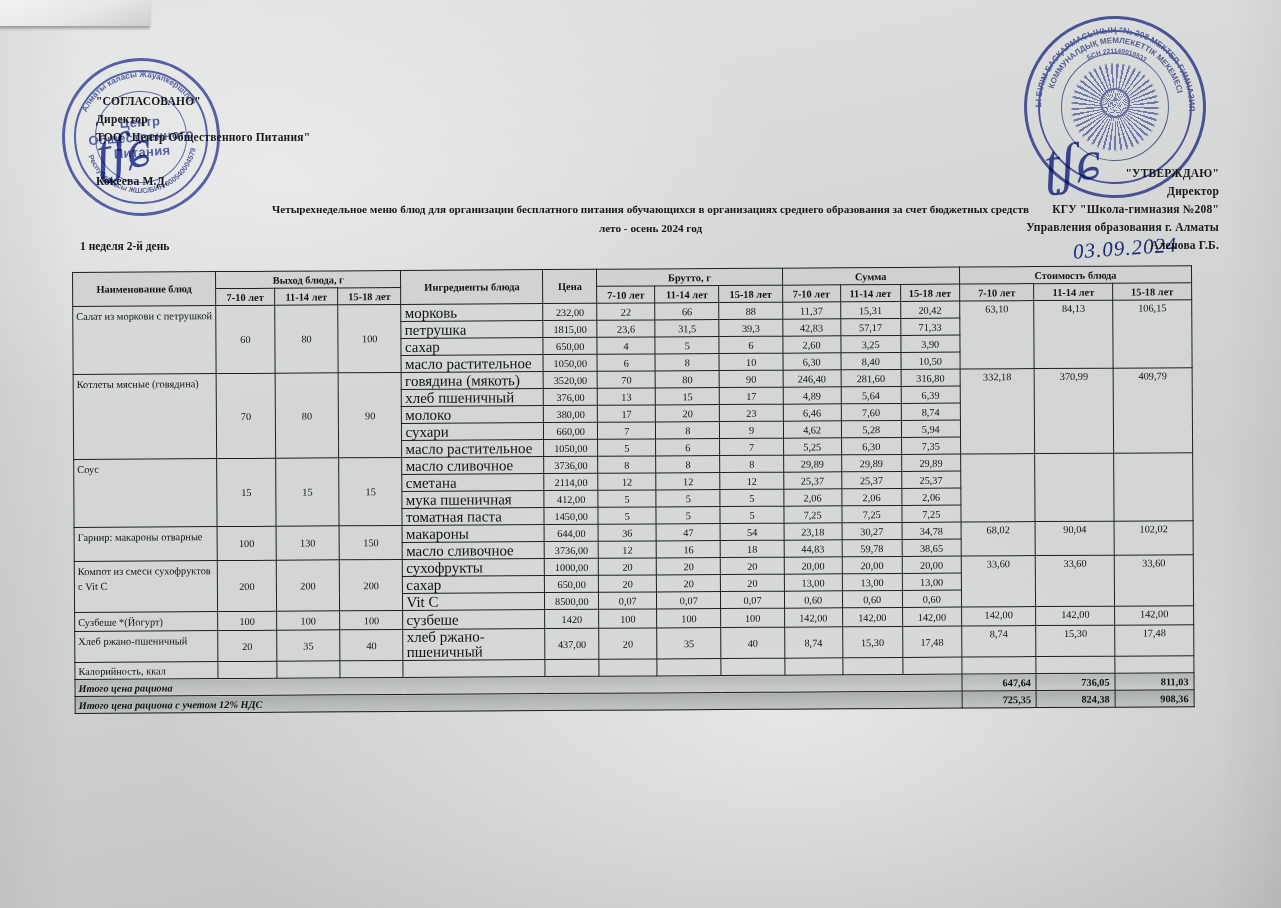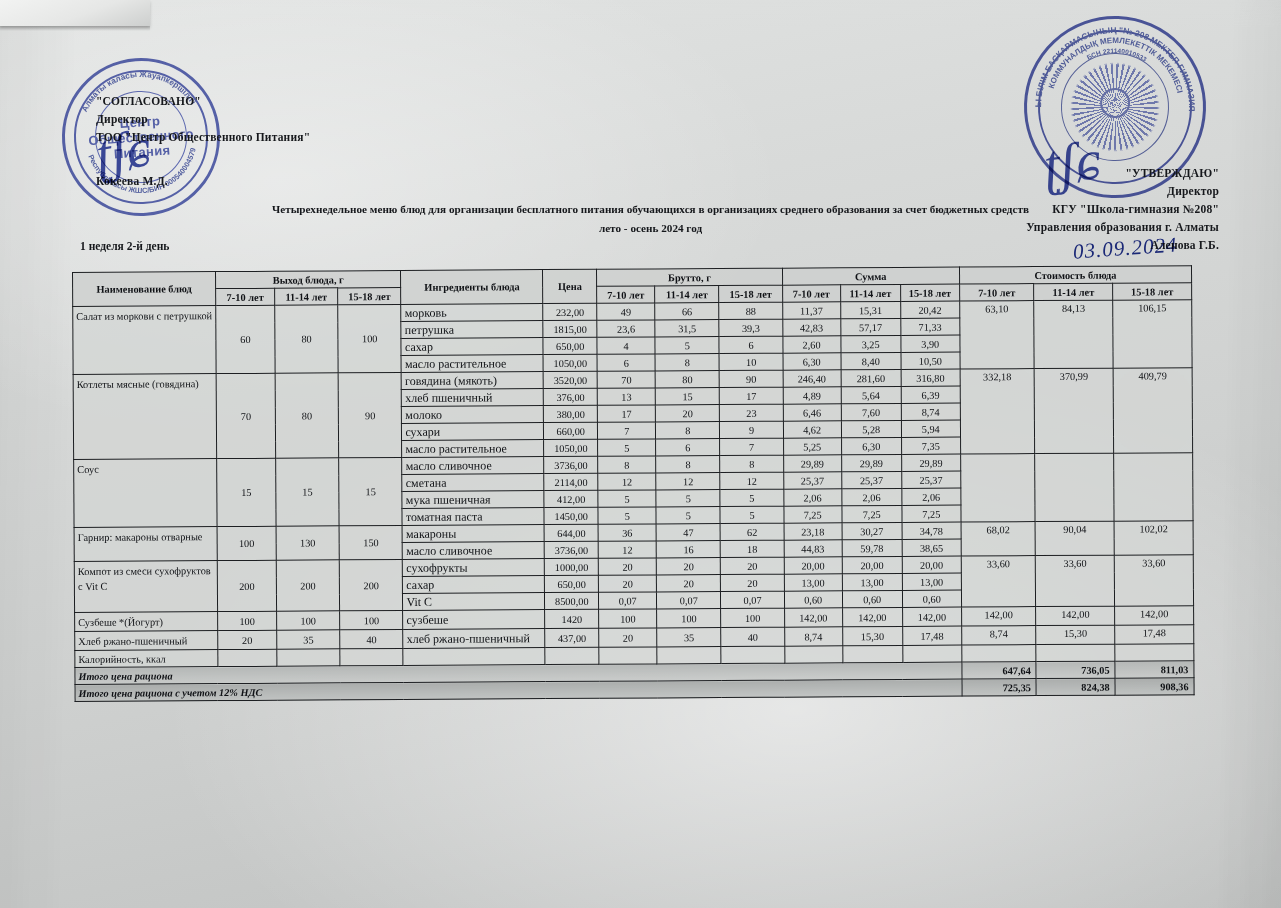--- a/index.html
+++ b/index.html
@@ -79,21 +79,21 @@
   table{border-collapse:collapse;width:1120px;table-layout:fixed;
     font-size:10.3px;color:#101216;background:rgba(214,216,215,.55);}
   th,td{border:1px solid #1d1f22;padding:0 3px;height:16px;line-height:15px;
     background:rgba(210,212,211,.45);}
   thead th{font-weight:bold;text-align:center;background:rgba(203,205,204,.6);
     font-size:10.4px;}
   td.c{text-align:center;}
   td.l{text-align:left;}
   td.r{text-align:right;padding-right:5px;}
   td.dish{text-align:left;vertical-align:top;padding-top:2px;font-size:10.4px;}
-  td.ing{text-align:left;font-size:12px;}
+  td.ing{text-align:left;font-size:15px;}
   .kcal td{font-weight:normal;}
   .total td{font-weight:bold;font-style:italic;
     background:linear-gradient(180deg, rgba(176,179,178,.85), rgba(196,198,197,.7));}
   .total2 td{font-weight:bold;font-style:italic;
     background:linear-gradient(180deg, rgba(166,169,168,.9), rgba(186,189,188,.75));}
   .total td.r,.total2 td.r{font-style:normal;}
 </style>
 </head>
 <body>
 
@@ -202,21 +202,21 @@
         </tr>
       </thead>
       <tbody id="tbody">
           <tr>
             <td class="dish" rowspan="4">Салат из моркови с петрушкой</td>
             <td class="c" rowspan="4">60</td>
             <td class="c" rowspan="4">80</td>
             <td class="c" rowspan="4">100</td>
             <td class="ing">морковь</td>
             <td class="c">232,00</td>
-            <td class="c">49</td>
+            <td class="c">22</td>
             <td class="c">66</td>
             <td class="c">88</td>
             <td class="c">11,37</td>
             <td class="c">15,31</td>
             <td class="c">20,42</td>
             <td class="c" rowspan="4" style="vertical-align: top;">63,10</td>
             <td class="c" rowspan="4" style="vertical-align: top;">84,13</td>
             <td class="c" rowspan="4" style="vertical-align: top;">106,15</td>
           </tr>
           <tr>
@@ -355,21 +355,21 @@
           </tr>
           <tr>
             <td class="dish" rowspan="2">Гарнир: макароны отварные</td>
             <td class="c" rowspan="2">100</td>
             <td class="c" rowspan="2">130</td>
             <td class="c" rowspan="2">150</td>
             <td class="ing">макароны</td>
             <td class="c">644,00</td>
             <td class="c">36</td>
             <td class="c">47</td>
-            <td class="c">62</td>
+            <td class="c">54</td>
             <td class="c">23,18</td>
             <td class="c">30,27</td>
             <td class="c">34,78</td>
             <td class="c" rowspan="2" style="vertical-align: top;">68,02</td>
             <td class="c" rowspan="2" style="vertical-align: top;">90,04</td>
             <td class="c" rowspan="2" style="vertical-align: top;">102,02</td>
           </tr>
           <tr>
             <td class="ing">масло сливочное</td>
             <td class="c">3736,00</td>

